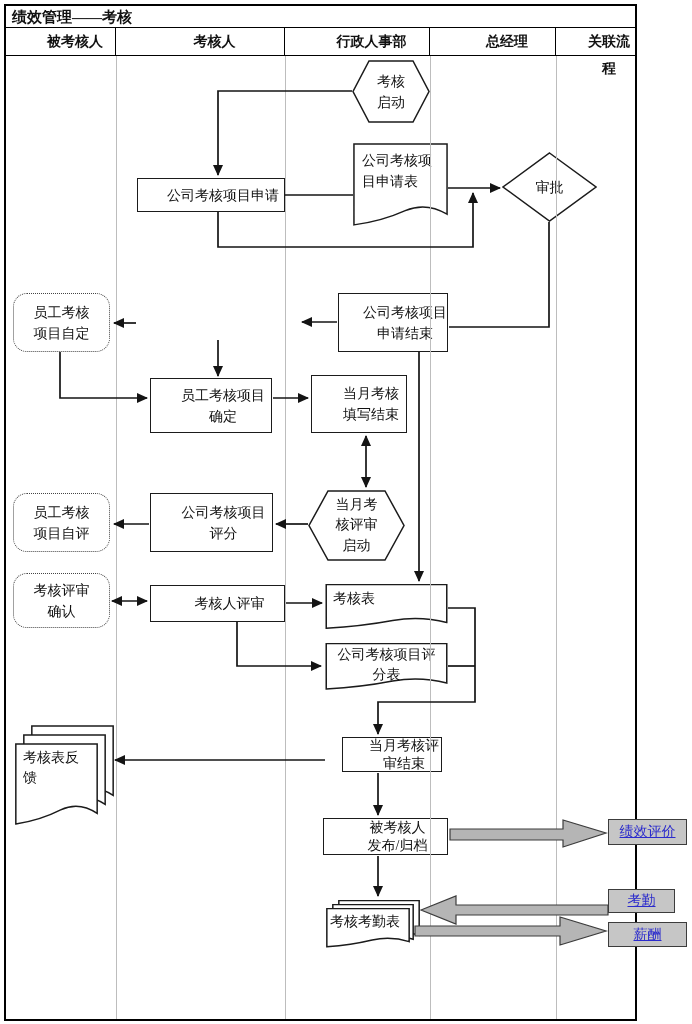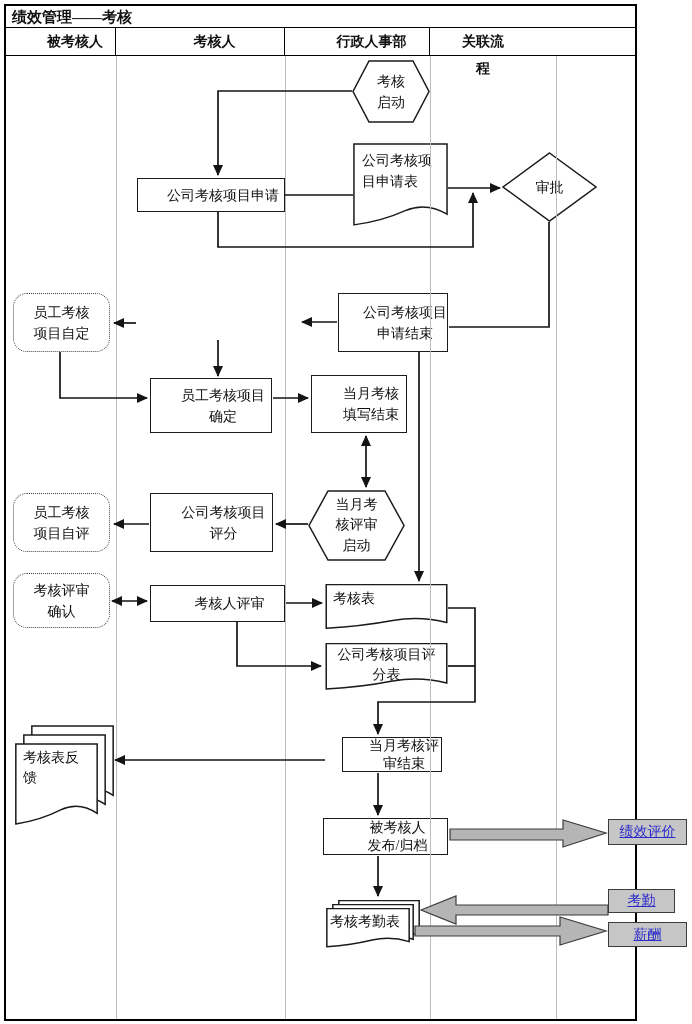--- a/index.html
+++ b/index.html
@@ -43,20 +43,21 @@
 <body>
 
 <div class="stage">
 
   <div class="frame">
     <div class="title-row">绩效管理——考核</div>
     <div class="head-row">
       <div class="head-cell" style="width:110px">被考核人</div>
       <div class="head-cell" style="width:169px">考核人</div>
       <div class="head-cell" style="width:145px">行政人事部</div>
+      <div class="head-cell" style="width:126px">总经理</div>
       <div class="head-cell" style="width:77px">关联流程</div>
     </div>
   </div>
 
   <div class="node shape" style="left:352px;top:60px;width:78px;height:63px">
     <svg viewBox="0 0 78 63" preserveAspectRatio="none">
         <polygon class="shp" points="17,1 61,1 77,31.5 61,62 17,62 1,31.5"></polygon>
       </svg>
     <span class="lbl">考核
 启动</span>

